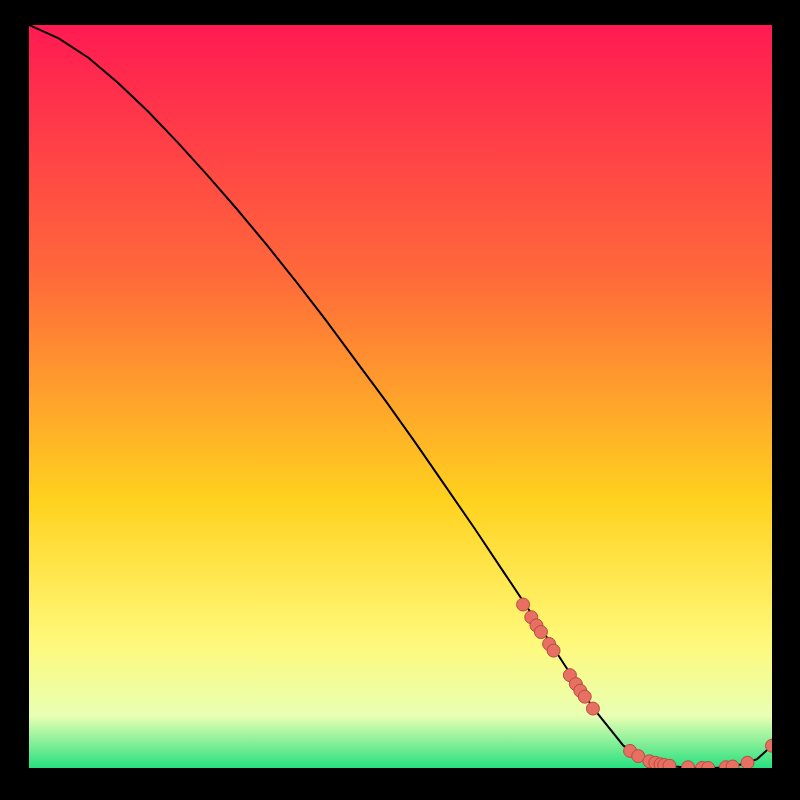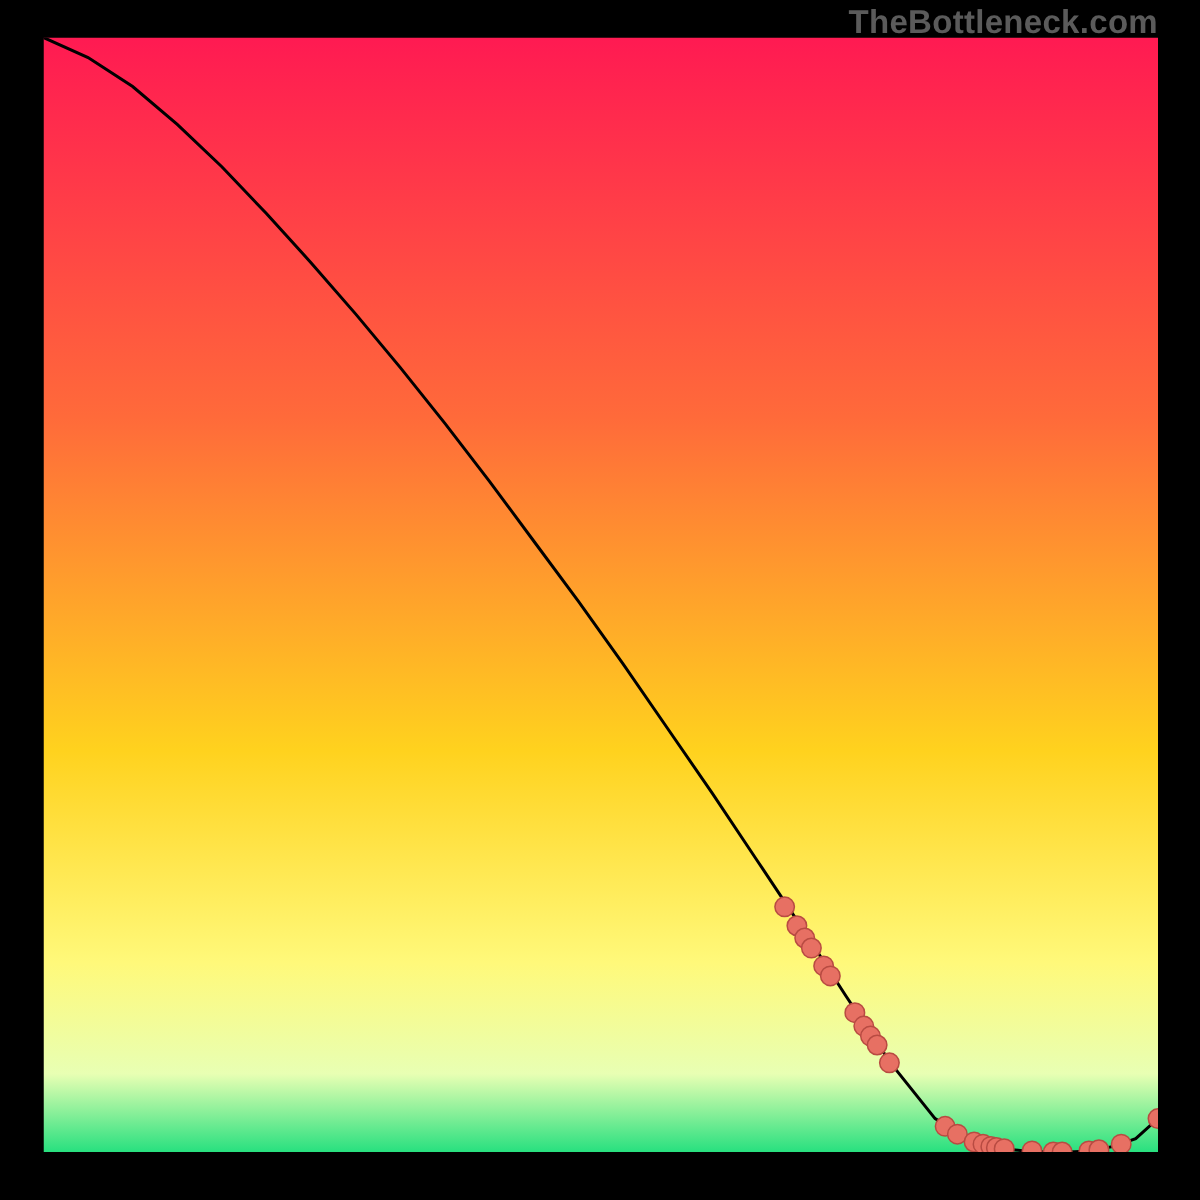--- a/index.html
+++ b/index.html
@@ -31,21 +31,20 @@
     font-size: 22px;
     font-weight: 600;
     color: #5b5b5b;
     letter-spacing: 0.2px;
   }
 </style>
 </head>
 <body>
 
 <div class="stage">
-  <div class="watermark">TheBottleneck.com</div>
   <svg class="plot" viewBox="0 0 743 743" preserveAspectRatio="none">
     <defs>
       <linearGradient id="bg-grad" x1="0" y1="0" x2="0" y2="1">
         <stop offset="0" stop-color="#ff1a52"></stop>
         <stop offset="0.34" stop-color="#ff6a3a"></stop>
         <stop offset="0.64" stop-color="#ffd21e"></stop>
         <stop offset="0.83" stop-color="#fff97a"></stop>
         <stop offset="0.93" stop-color="#e8ffb3"></stop>
         <stop offset="1" stop-color="#28e07f"></stop>
       </linearGradient>

